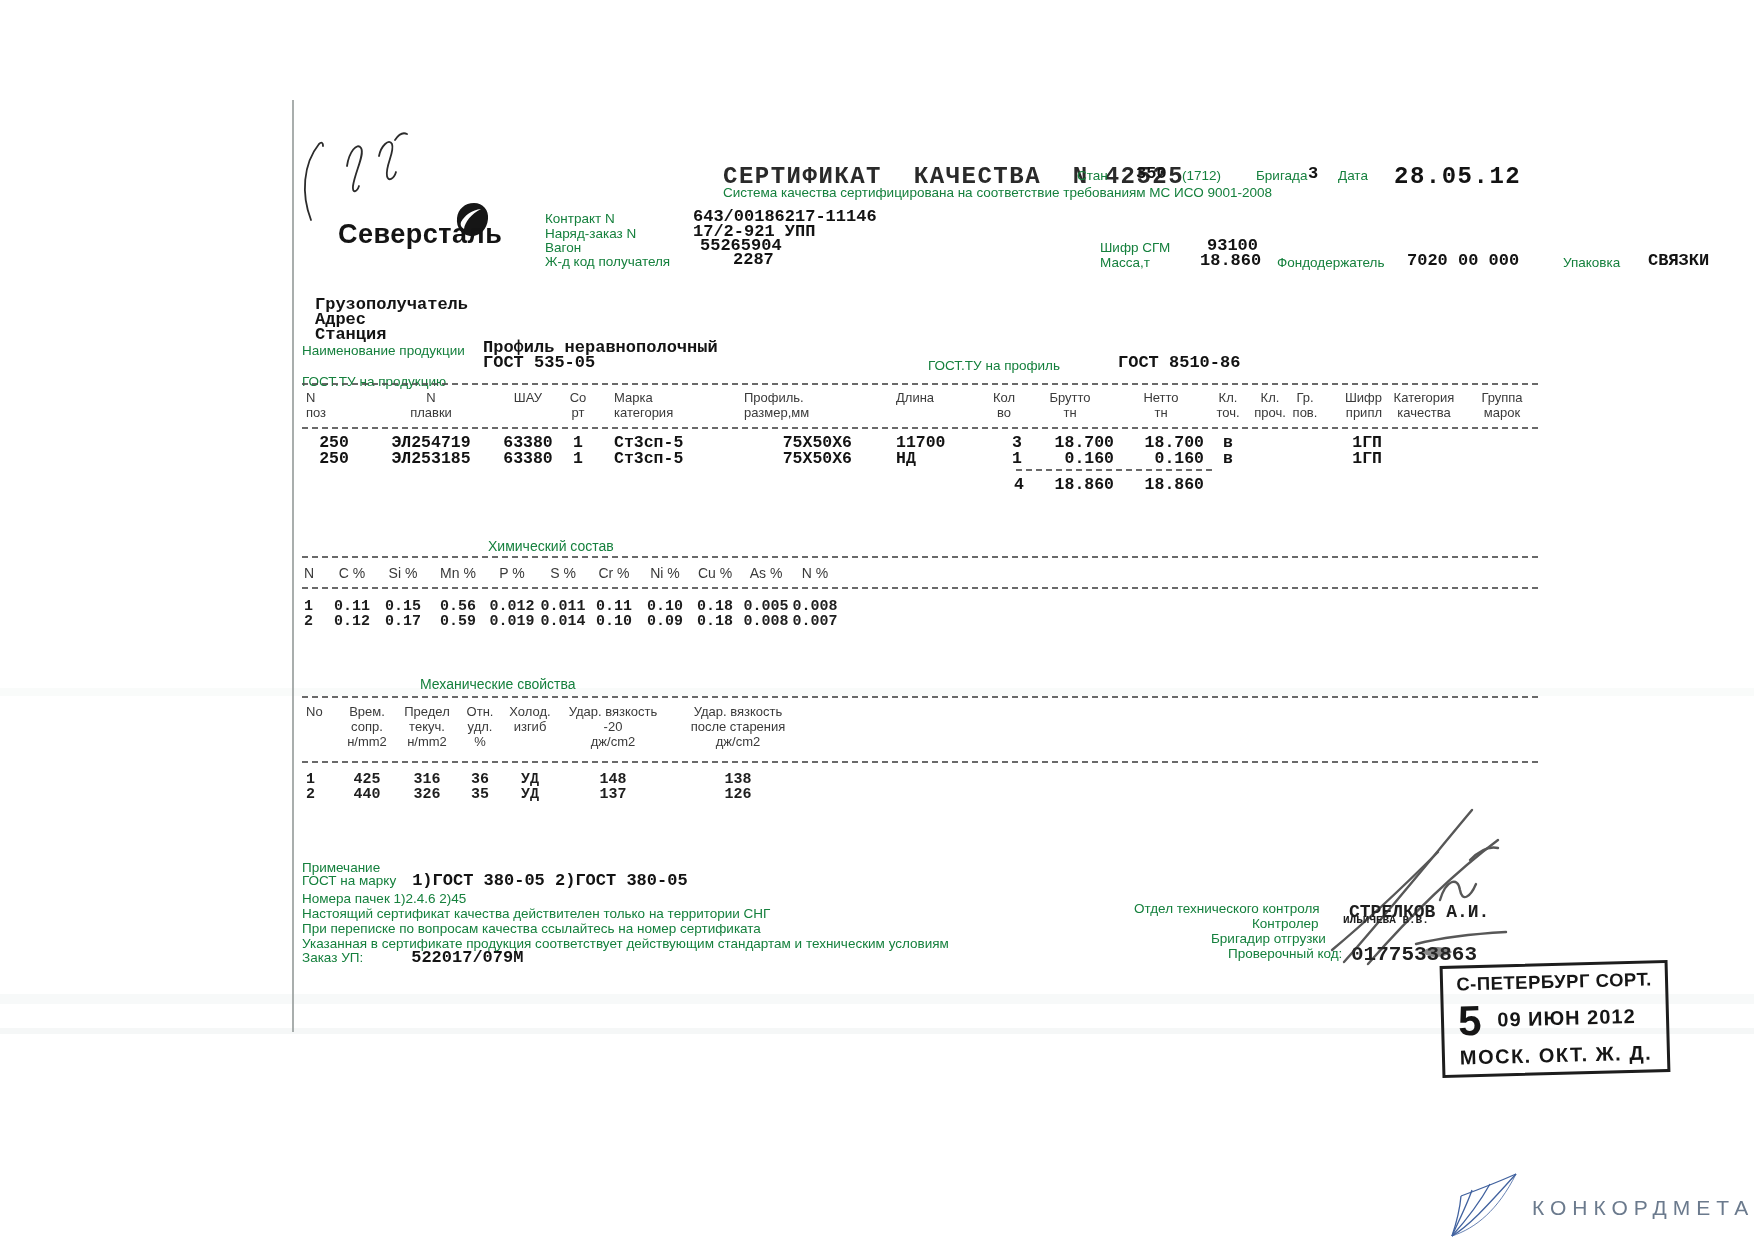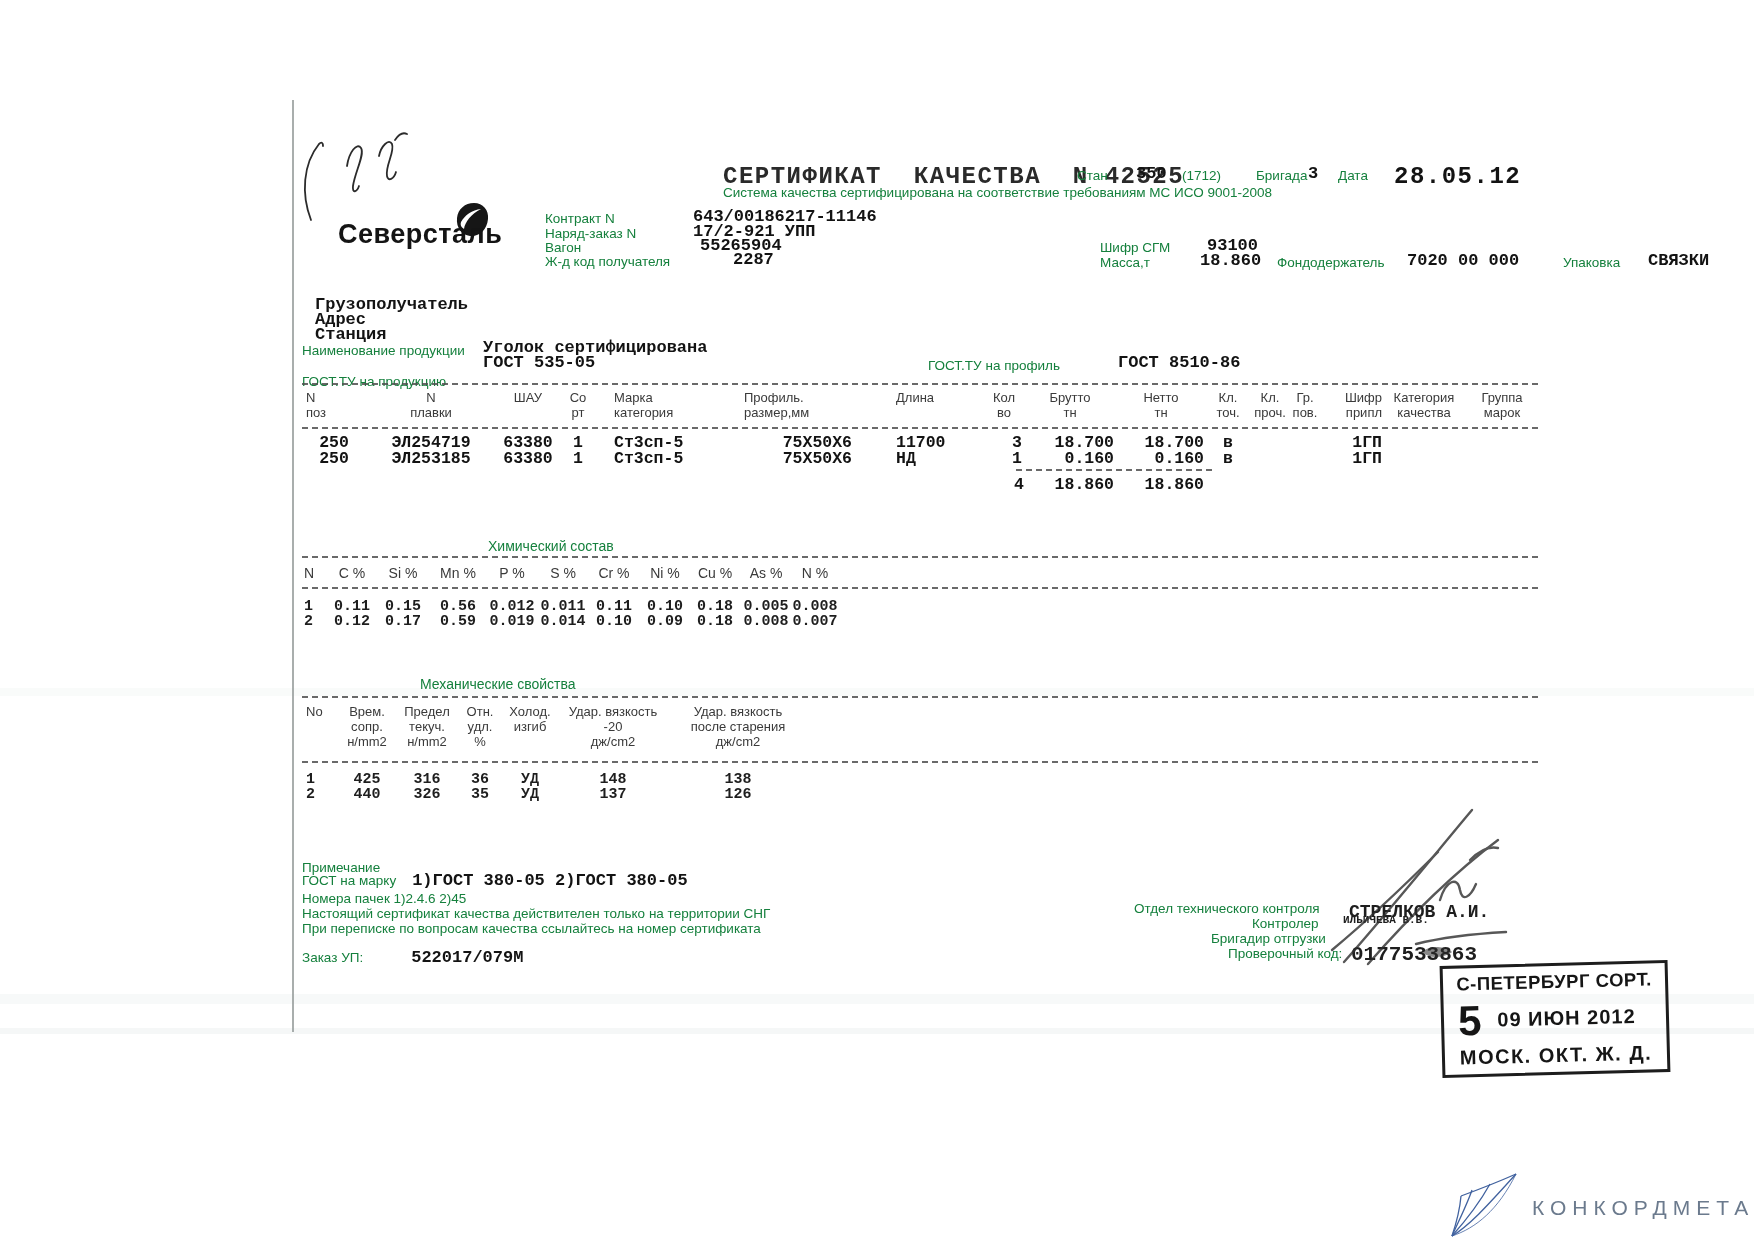--- a/index.html
+++ b/index.html
@@ -112,21 +112,21 @@
   <div class="abs lbl" style="left:1277px;top:255px">Фондодержатель</div>
   <div class="abs val" style="left:1407px;top:251px">7020 00 000</div>
   <div class="abs lbl" style="left:1563px;top:255px">Упаковка</div>
   <div class="abs val" style="left:1648px;top:251px">СВЯЗКИ</div>
 
   <div class="abs val" style="left:315px;top:295px">Грузополучатель</div>
   <div class="abs val" style="left:315px;top:310px">Адрес</div>
   <div class="abs val" style="left:315px;top:325px">Станция</div>
 
   <div class="abs lbl" style="left:302px;top:343px">Наименование продукции</div>
-  <div class="abs val" style="left:483px;top:338px">Уголок сертифицирована</div>
+  <div class="abs val" style="left:483px;top:338px">Профиль неравнополочный</div>
   <div class="abs lbl" style="left:302px;top:374px">ГОСТ.ТУ на продукцию</div>
   <div class="abs val" style="left:483px;top:353px">ГОСТ 535-05</div>
   <div class="abs lbl" style="left:928px;top:358px">ГОСТ.ТУ на профиль</div>
   <div class="abs val" style="left:1118px;top:353px">ГОСТ 8510-86</div>
 
   <div class="dash" style="left:302px;top:383px;width:1236px"></div>
   <div class="abs row hdr mth" style="left:302px;top:390px;width:1236px">
     <span class="m0">
         <i>N</i>
         <i>поз</i>
@@ -339,20 +339,21 @@
   </div>
 
   <div class="abs lbl" style="left:302px;top:860px">Примечание</div>
   <div class="abs note-line" style="left:302px;top:871px">
     <span class="lbl">ГОСТ на марку</span>
     <span class="val" style="margin-left:16px">1)ГОСТ 380-05 2)ГОСТ 380-05</span>
   </div>
   <div class="abs lbl" style="left:302px;top:891px">Номера пачек 1)2.4.6 2)45</div>
   <div class="abs lbl" style="left:302px;top:906px">Настоящий сертификат качества действителен только на территории СНГ</div>
   <div class="abs lbl" style="left:302px;top:921px">При переписке по вопросам качества ссылайтесь на номер сертификата</div>
+  <div class="abs lbl" style="left:302px;top:936px">Указанная в сертификате продукция соответствует действующим стандартам и техническим условиям</div>
   <div class="abs note-line" style="left:302px;top:948px">
     <span class="lbl">Заказ УП:</span>
     <span class="val" style="margin-left:48px">522017/079М</span>
   </div>
 
   <div class="abs lbl" style="left:1134px;top:901px">Отдел технического контроля</div>
   <div class="abs lbl" style="left:1252px;top:916px">Контролер</div>
   <div class="abs d15" style="left:1343px;top:914px;font-size:11px">ИЛЬИЧЕВА В.В.</div>
   <div class="abs lbl" style="left:1211px;top:931px">Бригадир отгрузки</div>
   <div class="abs d15" style="left:1349px;top:902px;font-size:18px">СТРЕЛКОВ А.И.</div>

